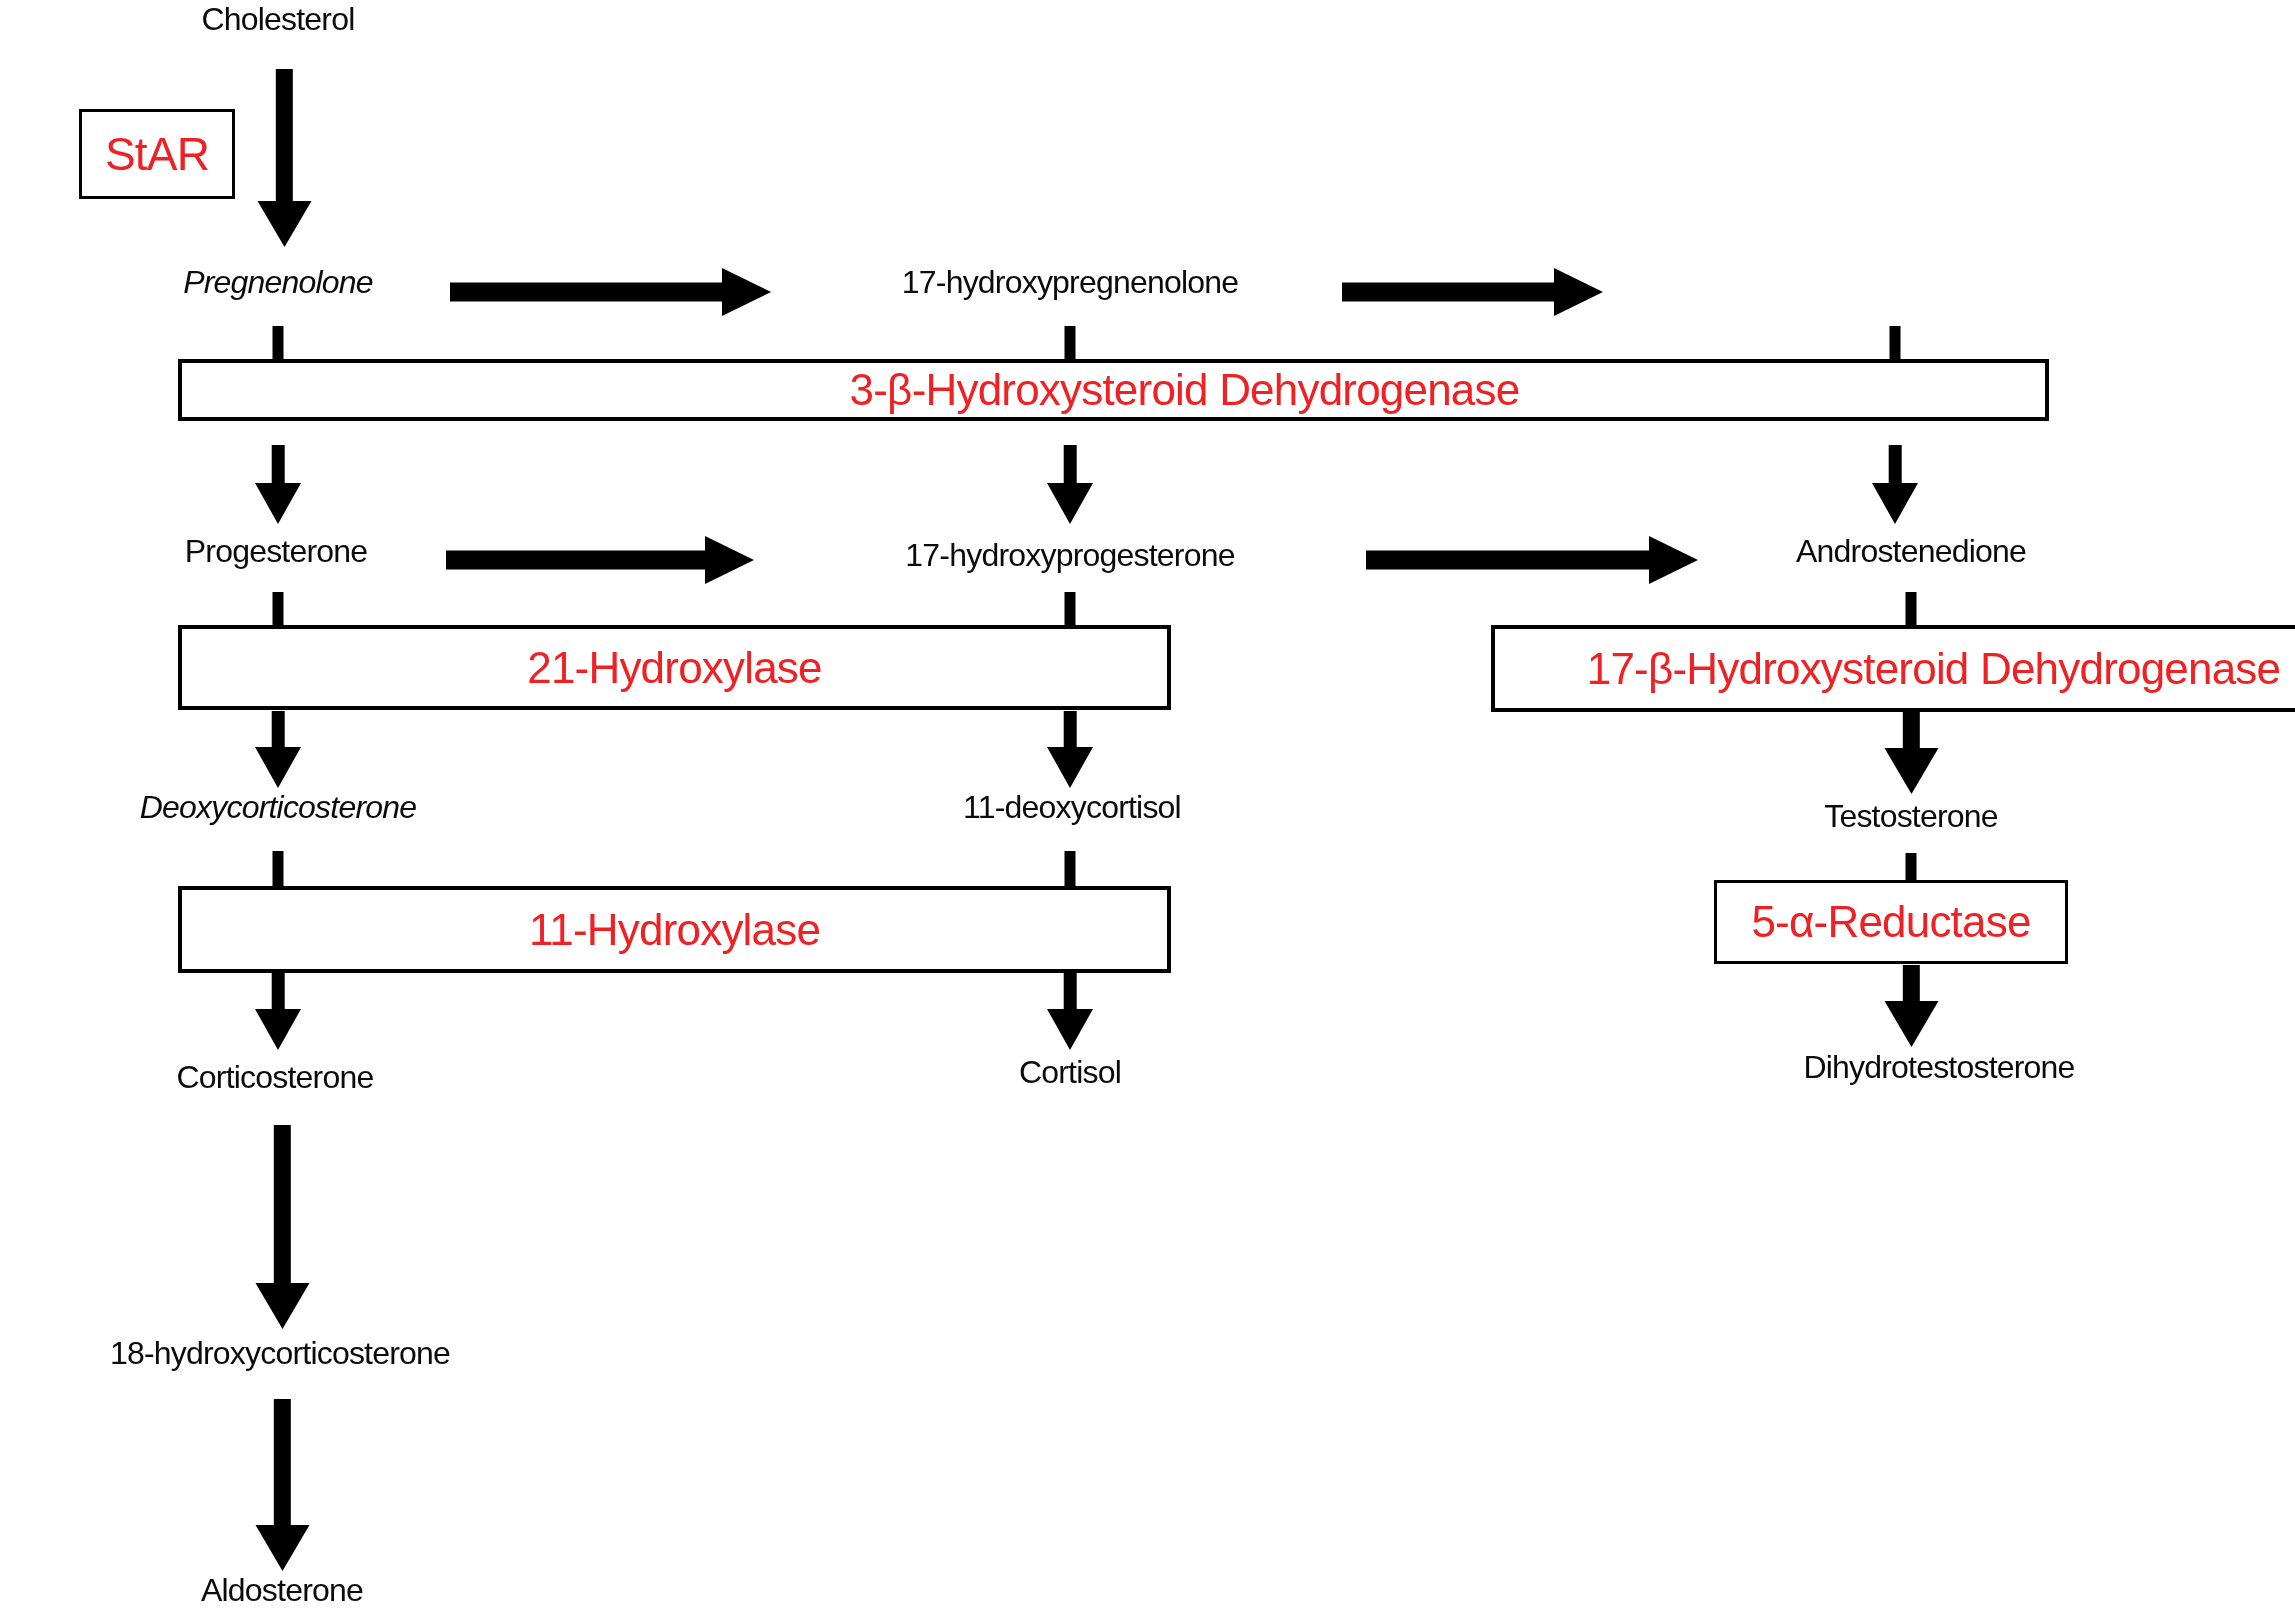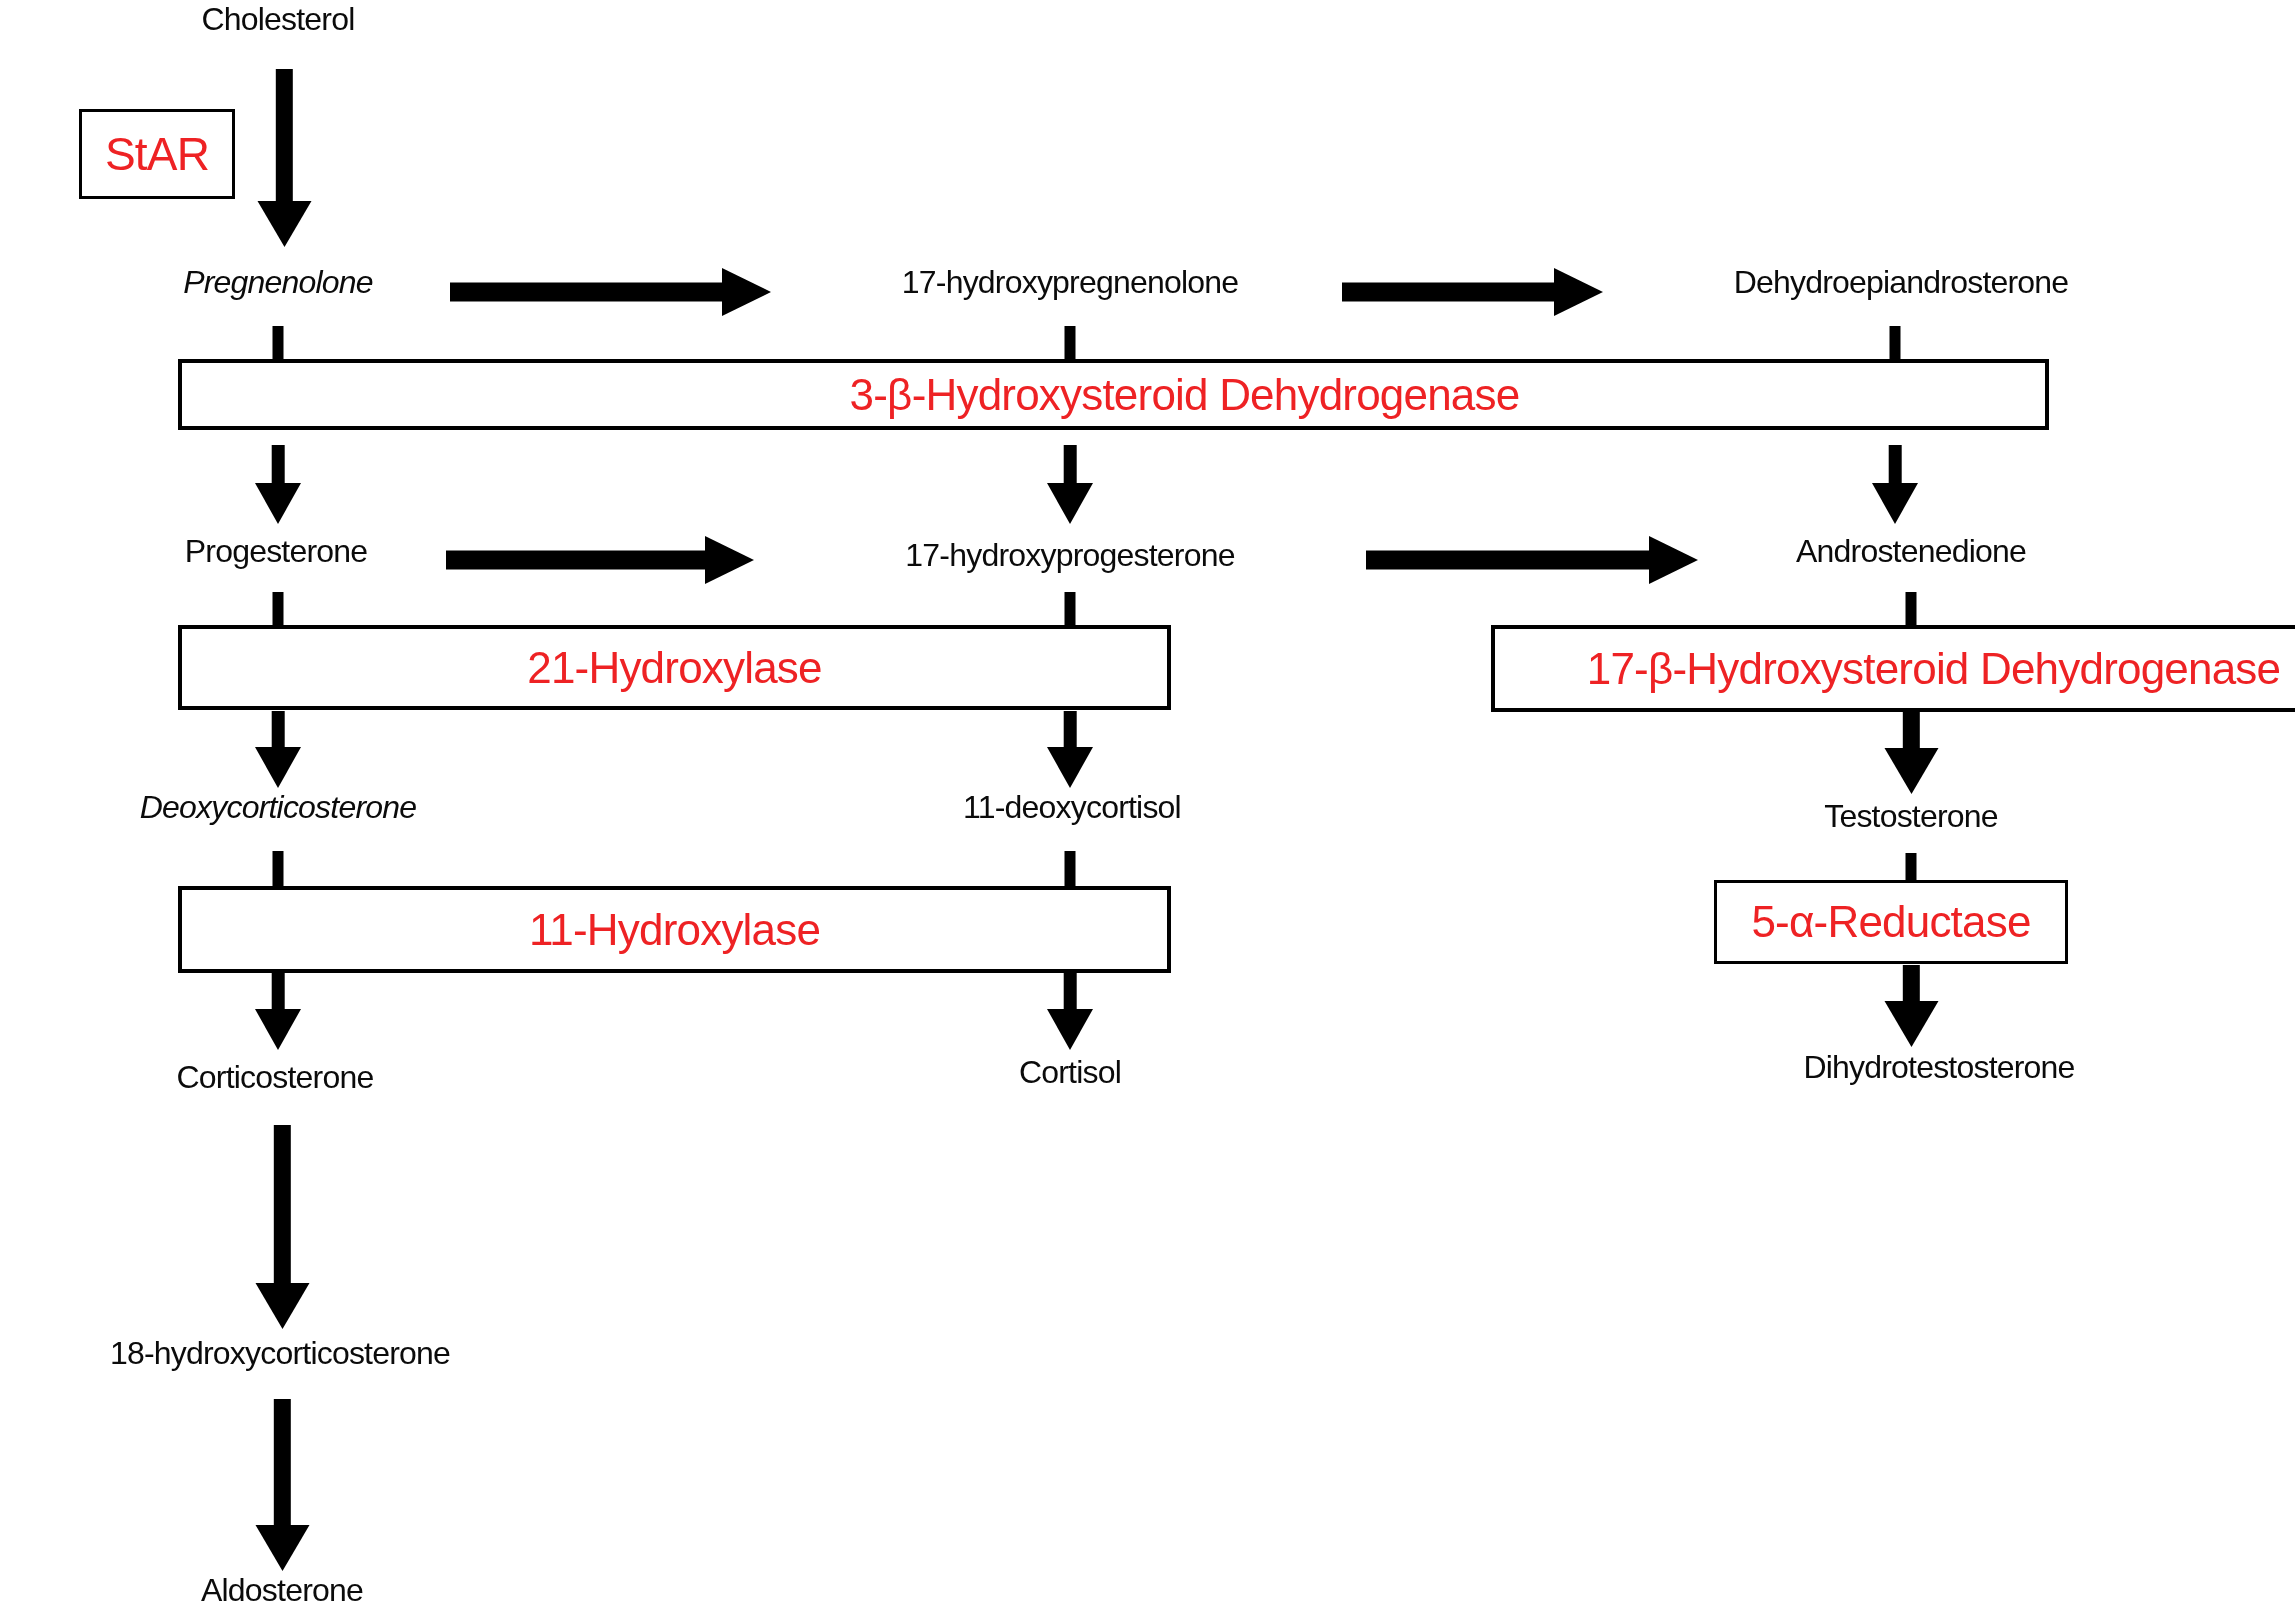--- a/index.html
+++ b/index.html
@@ -64,27 +64,26 @@
     <div class="head"></div>
   </div>
 
   <div class="node" style="left:1070px; top:265px;">17-hydroxypregnenolone</div>
 
   <div class="ha" style="left:1342px; top:267px; width:261px;">
     <div class="shaft" style="width:213px;"></div>
     <div class="head"></div>
   </div>
 
-  <div class="node" style="left:1901px; top:265px;">Dehydroepiandrosterone</div>
 
   <div class="stub" style="left:278px; top:326px; height:41px;"></div>
   <div class="stub" style="left:1070px; top:326px; height:41px;"></div>
   <div class="stub" style="left:1895px; top:326px; height:41px;"></div>
 
-  <div class="ebox" style="left:178px; top:359px; width:1871px; height:71px; padding-left:142px;">
+  <div class="ebox" style="left:178px; top:359px; width:1871px; height:62px; padding-left:142px;">
     <span>3-β-Hydroxysteroid Dehydrogenase</span>
   </div>
 
   <div class="va va-small" style="left:278px; top:445px; height:79px;">
     <div class="shaft" style="height:39px;"></div>
     <div class="head"></div>
   </div>
   <div class="va va-small" style="left:1070px; top:445px; height:79px;">
     <div class="shaft" style="height:39px;"></div>
     <div class="head"></div>

